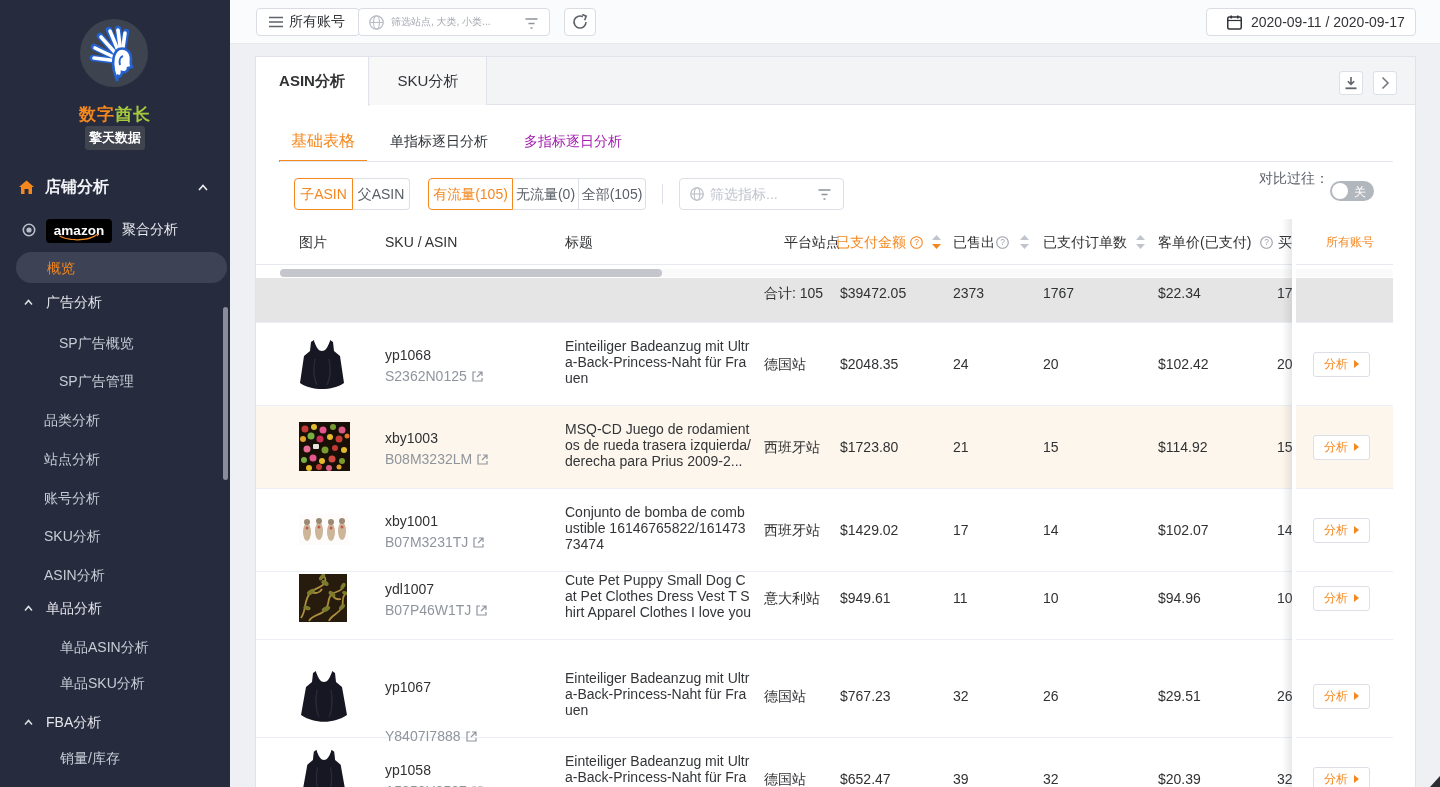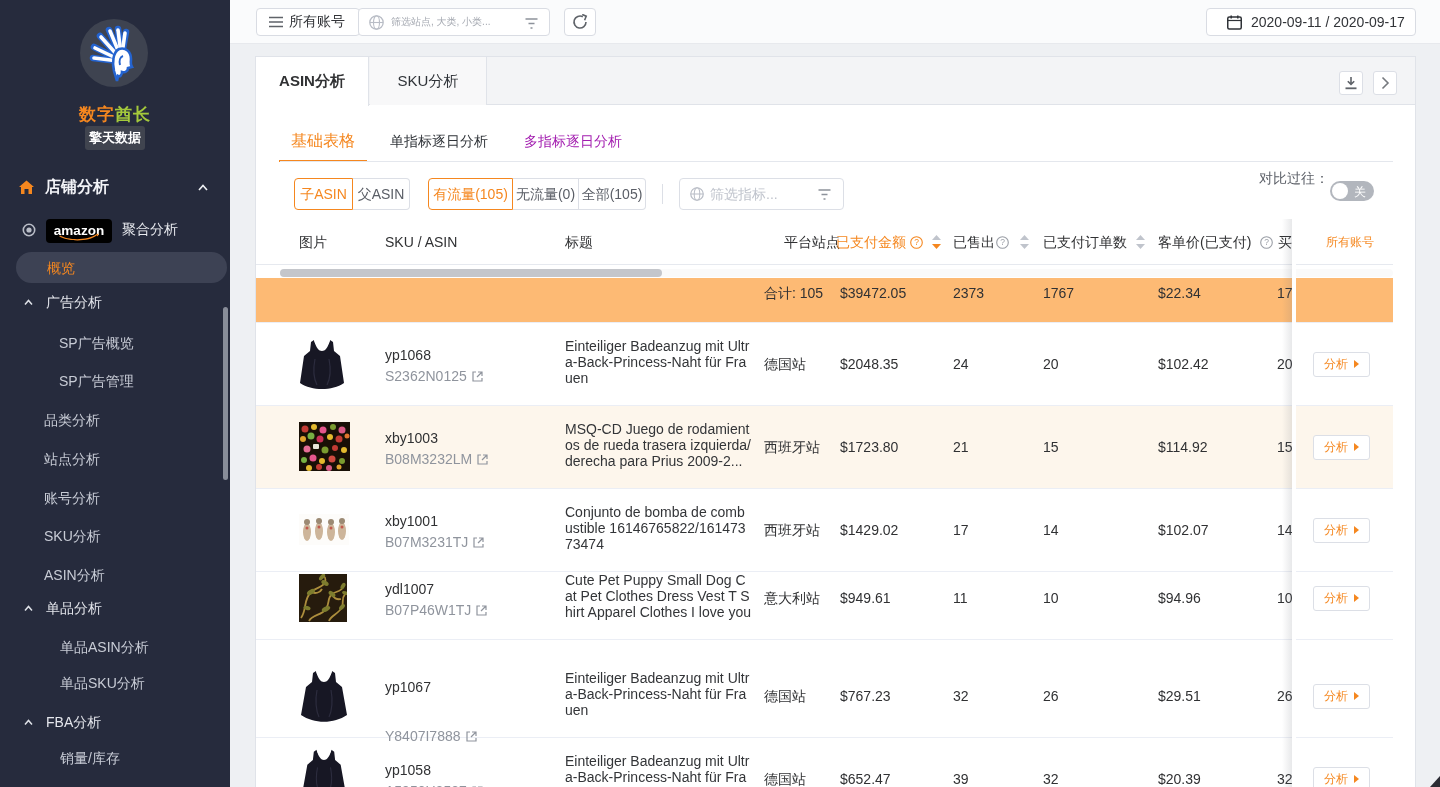--- a/index.html
+++ b/index.html
@@ -228,21 +228,21 @@
     <svg class="abs" style="left:1004px;top:179px;" width="13" height="13" viewBox="0 0 13 13">
       <circle cx="6.5" cy="6.5" r="5.8" fill="none" stroke="#9a9ea6" stroke-width="1.1"></circle>
       <text x="6.5" y="9.3" text-anchor="middle" font-size="8.5" fill="#9a9ea6">?</text>
     </svg>
     <div class="abs" style="left:0px;top:207px;width:1137px;height:1px;background:#e6e9ef;"></div>
 
     <div class="abs" style="left:24px;top:212px;width:1113px;height:8px;background:#fafafa;border-radius:4px;"></div>
     <div class="abs" style="left:24px;top:212px;width:382px;height:8px;background:#c4c6cb;border-radius:4px;"></div>
     <div id="tbl">
 
-      <div class="row" style="top:221px;height:45px;background:#fdba74;">
+      <div class="row" style="top:221px;height:45px;background:#e5e5e5;">
         <div class="cell" style="left:508px;top:7px;">合计: 105</div>
         <div class="cell" style="left:584px;top:7px;">$39472.05</div>
         <div class="cell" style="left:697px;top:7px;">2373</div>
         <div class="cell" style="left:787px;top:7px;">1767</div>
         <div class="cell" style="left:902px;top:7px;">$22.34</div>
         <div class="cell" style="left:1021px;top:7px;">17</div>
       </div>
 
       <div class="row" style="top:266px;height:83px;">
         <div class="cell" style="left:43px;top:16px;"><svg width="46" height="51" viewBox="0 0 46 51">

